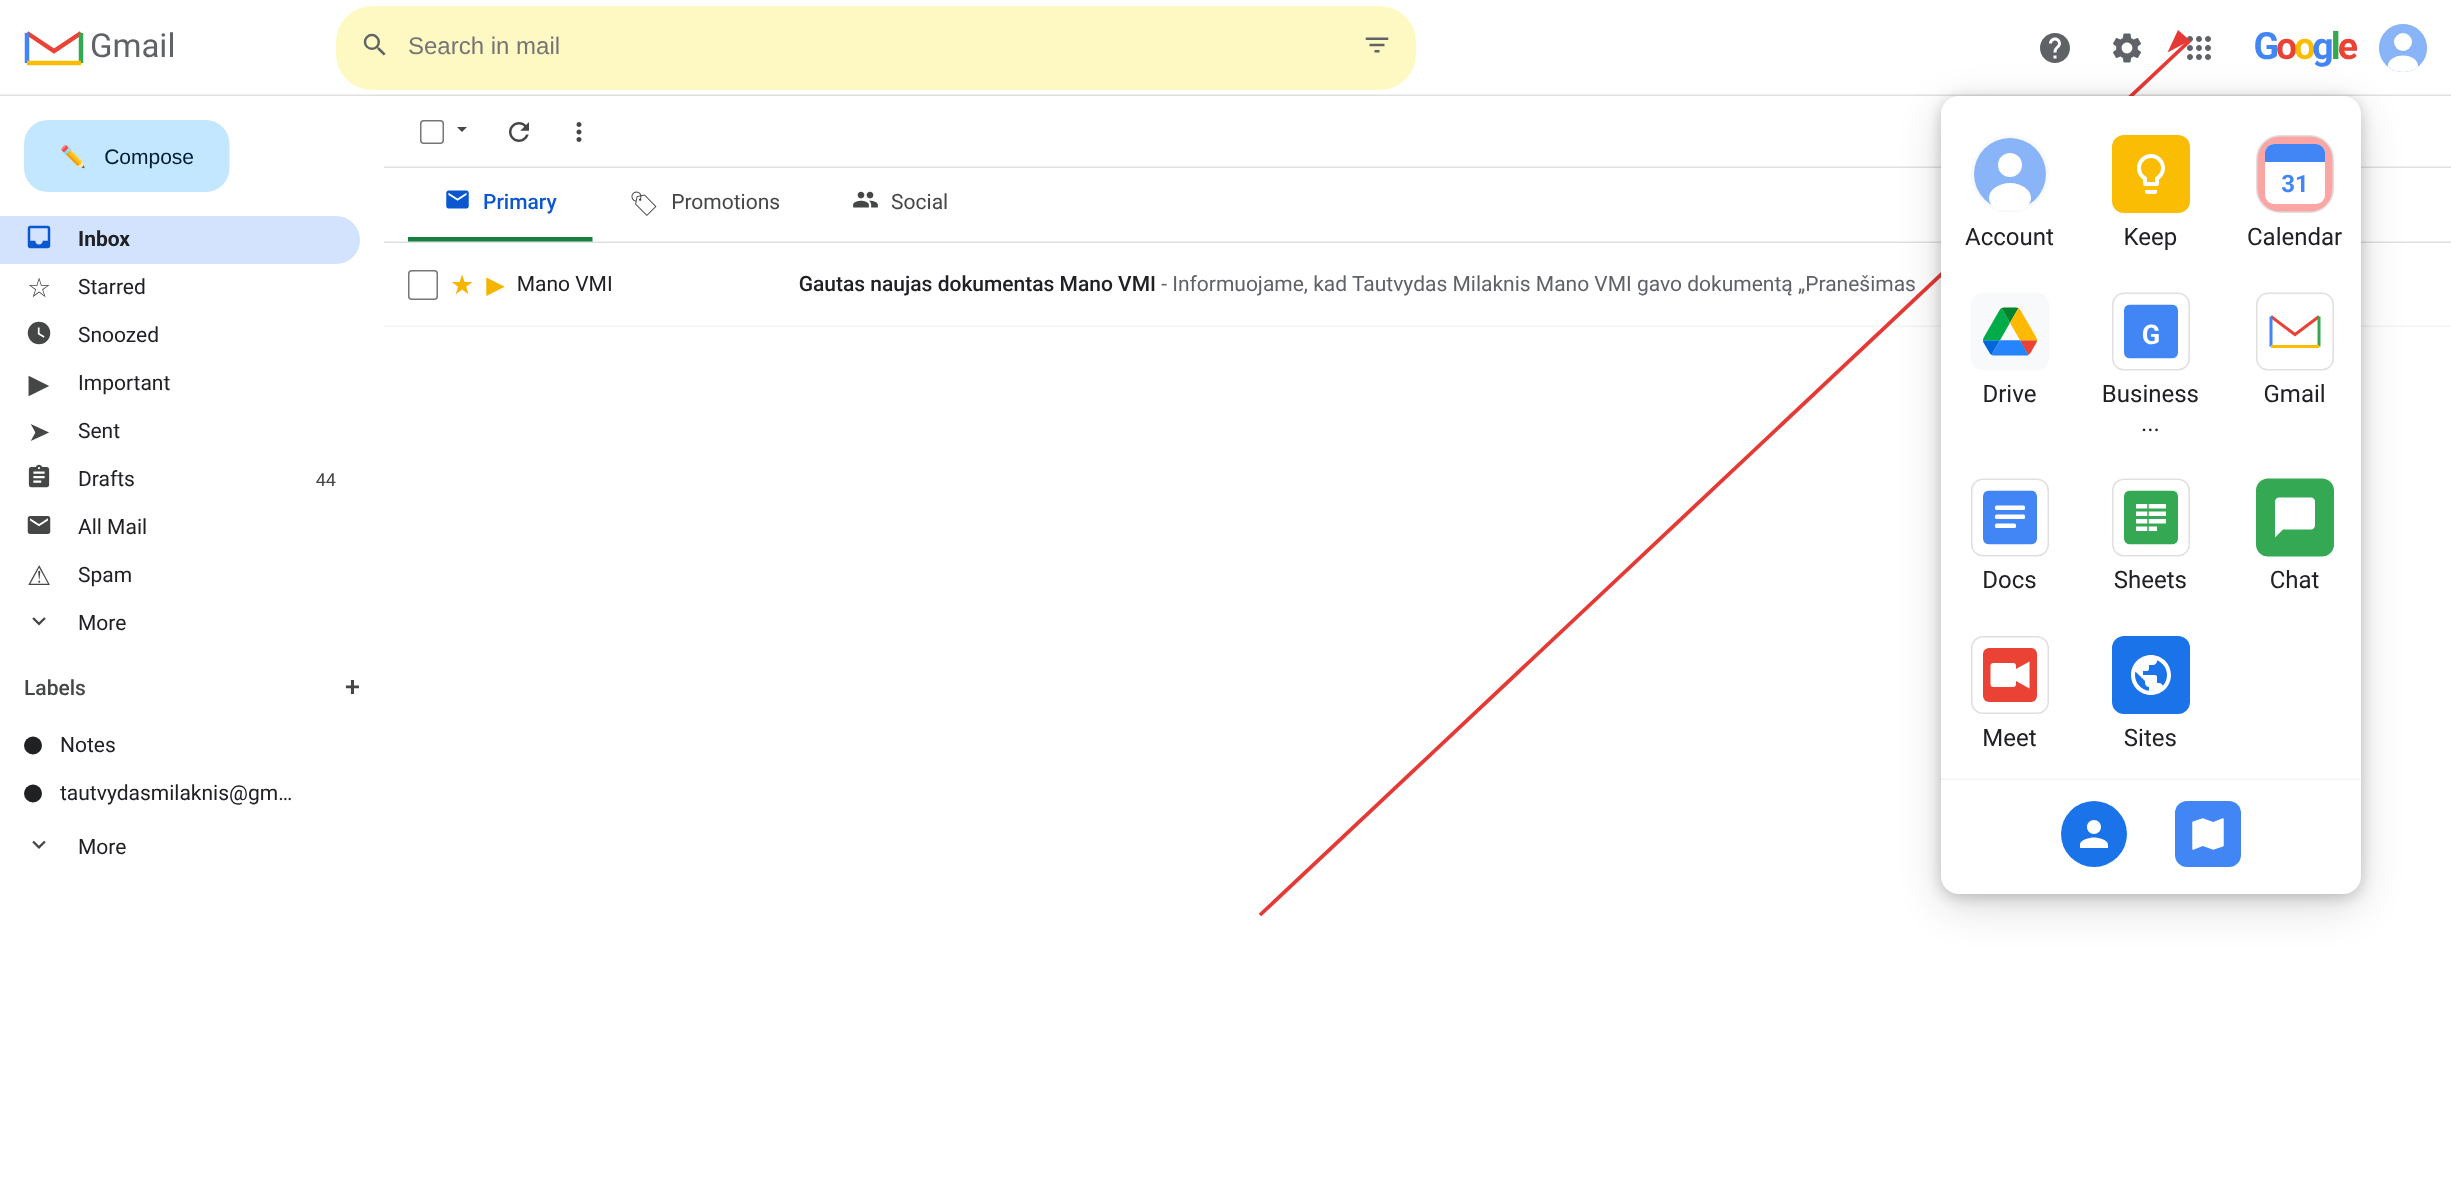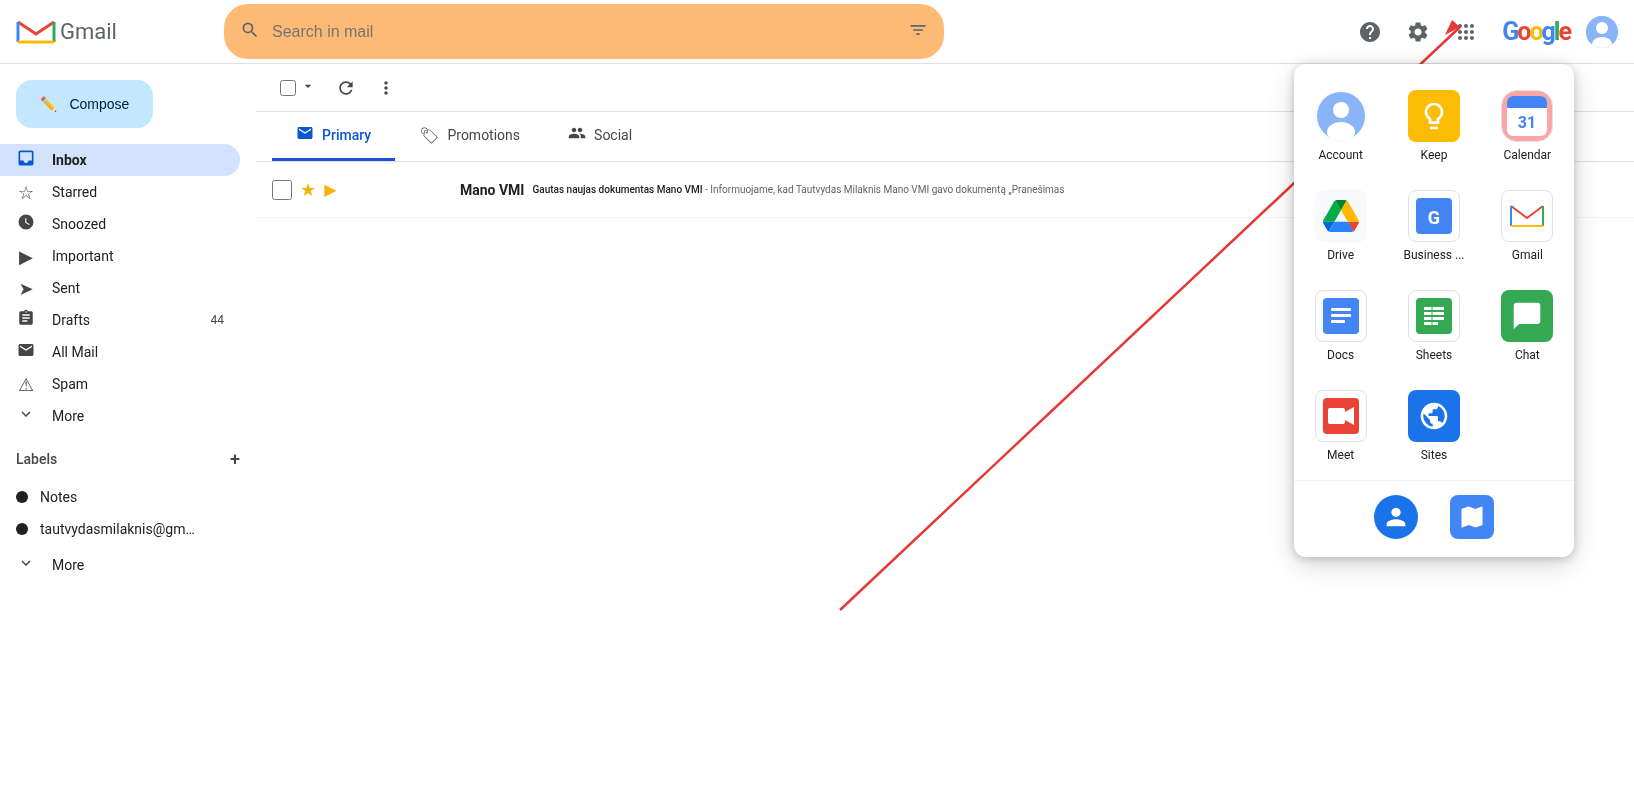--- a/index.html
+++ b/index.html
@@ -5,21 +5,21 @@
     * { box-sizing: border-box; margin: 0; padding: 0; }
     body { font-family: 'Google Sans', Roboto, Arial, sans-serif; background: #f6f8fc; color: #202124; font-size: 14px; overflow: hidden; }
 
     
     .app { display: flex; flex-direction: column; height: 792px; width: 1634px; }
 
     
     .header { display: flex; align-items: center; height: 64px; background: #fff; padding: 0 16px; gap: 8px; border-bottom: 1px solid #e0e0e0; position: relative; z-index: 10; }
     .gmail-logo { display: flex; align-items: center; gap: 4px; min-width: 200px; }
     .logo-text { font-size: 22px; color: #5f6368; font-weight: 400; }
-    .search-bar { display: flex; align-items: center; background: #fdba74; border-radius: 24px; padding: 16px 16px; flex: 1; max-width: 720px; gap: 12px; }
+    .search-bar { display: flex; align-items: center; background: #fef9c3; border-radius: 24px; padding: 16px 16px; flex: 1; max-width: 720px; gap: 12px; }
     .search-bar input { border: none; background: transparent; font-size: 16px; color: #202124; outline: none; flex: 1; }
     .header-right { display: flex; align-items: center; gap: 8px; margin-left: auto; }
     .icon-btn { width: 40px; height: 40px; border-radius: 50%; display: flex; align-items: center; justify-content: center; cursor: pointer; background: transparent; border: none; color: #5f6368; font-size: 20px; }
     .avatar { width: 32px; height: 32px; border-radius: 50%; background: #8ab4f8; overflow: hidden; cursor: pointer; display: flex; align-items: center; justify-content: center; font-size: 14px; color: #fff; }
 
     
     .body { display: flex; flex: 1; overflow: hidden; }
 
     
     .sidebar { width: 256px; min-width: 256px; background: #fff; padding: 8px 0; overflow-y: auto; }
@@ -38,40 +38,40 @@
     
     .main { flex: 1; display: flex; flex-direction: column; background: #fff; overflow: hidden; }
 
     
     .toolbar { display: flex; align-items: center; padding: 4px 16px; gap: 4px; border-bottom: 1px solid #e0e0e0; height: 48px; }
     .toolbar-btn { display: flex; align-items: center; gap: 4px; padding: 4px 8px; border-radius: 4px; cursor: pointer; background: transparent; border: none; color: #444746; font-size: 14px; }
 
     
     .tabs { display: flex; border-bottom: 1px solid #e0e0e0; padding: 0 16px; }
     .tab { display: flex; align-items: center; gap: 8px; padding: 12px 24px; cursor: pointer; font-size: 14px; color: #444746; border-bottom: 3px solid transparent; position: relative; }
-    .tab.active { color: #0b57d0; border-bottom: 3px solid #1d4ed8; font-weight: 500; }
+    .tab.active { color: #0b57d0; border-bottom: 3px solid #15803d; font-weight: 500; }
     .tab-icon { font-size: 16px; }
 
     
     .email-list { flex: 1; overflow-y: auto; }
     .email-row { display: flex; align-items: center; padding: 0 16px; height: 56px; border-bottom: 1px solid #f1f3f4; cursor: pointer; gap: 8px; }
     .email-checkbox { width: 20px; height: 20px; flex-shrink: 0; }
     .email-star { font-size: 18px; color: #f4b400; cursor: pointer; flex-shrink: 0; }
     .email-forward { font-size: 16px; color: #f4b400; cursor: pointer; flex-shrink: 0; }
-    .email-sender { font-weight: 700; width: 180px; flex-shrink: 0; white-space: nowrap; overflow: hidden; text-overflow: ellipsis; font-size: 14px; text-align: right; }
-    .email-subject { flex: 1; font-size: 10px; white-space: nowrap; overflow: hidden; text-overflow: ellipsis; }
+    .email-sender { font-weight: 400; width: 180px; flex-shrink: 0; white-space: nowrap; overflow: hidden; text-overflow: ellipsis; font-size: 14px; }
+    .email-subject { flex: 1; font-size: 14px; white-space: nowrap; overflow: hidden; text-overflow: ellipsis; }
     .email-subject-text { font-weight: 500; }
     .email-preview { color: #5f6368; font-weight: 400; }
 
     
     .apps-popup { position: absolute; top: 64px; right: 60px; background: #fff; border-radius: 12px; box-shadow: 0 2px 10px rgba(0,0,0,0.2), 0 8px 30px rgba(0,0,0,0.15); width: 280px; padding: 12px 0 8px 0; z-index: 1000; }
     .apps-grid { display: grid; grid-template-columns: repeat(3, 1fr); gap: 0; }
     .app-item { display: flex; flex-direction: column; align-items: center; padding: 12px 8px; cursor: pointer; border-radius: 8px; margin: 2px 8px; gap: 6px; }
     .app-icon { width: 52px; height: 52px; border-radius: 8px; display: flex; align-items: center; justify-content: center; overflow: hidden; }
-    .app-label { font-size: 12px; color: #202124; text-align: center; }
+    .app-label { font-size: 16px; color: #202124; text-align: center; }
 
     
     .arrow-overlay { position: absolute; top: 0; left: 0; pointer-events: none; z-index: 999; }
   </style>
 </head>
 <body>
 
 <div class="app" style="position:relative;">
 
   <div class="header">

